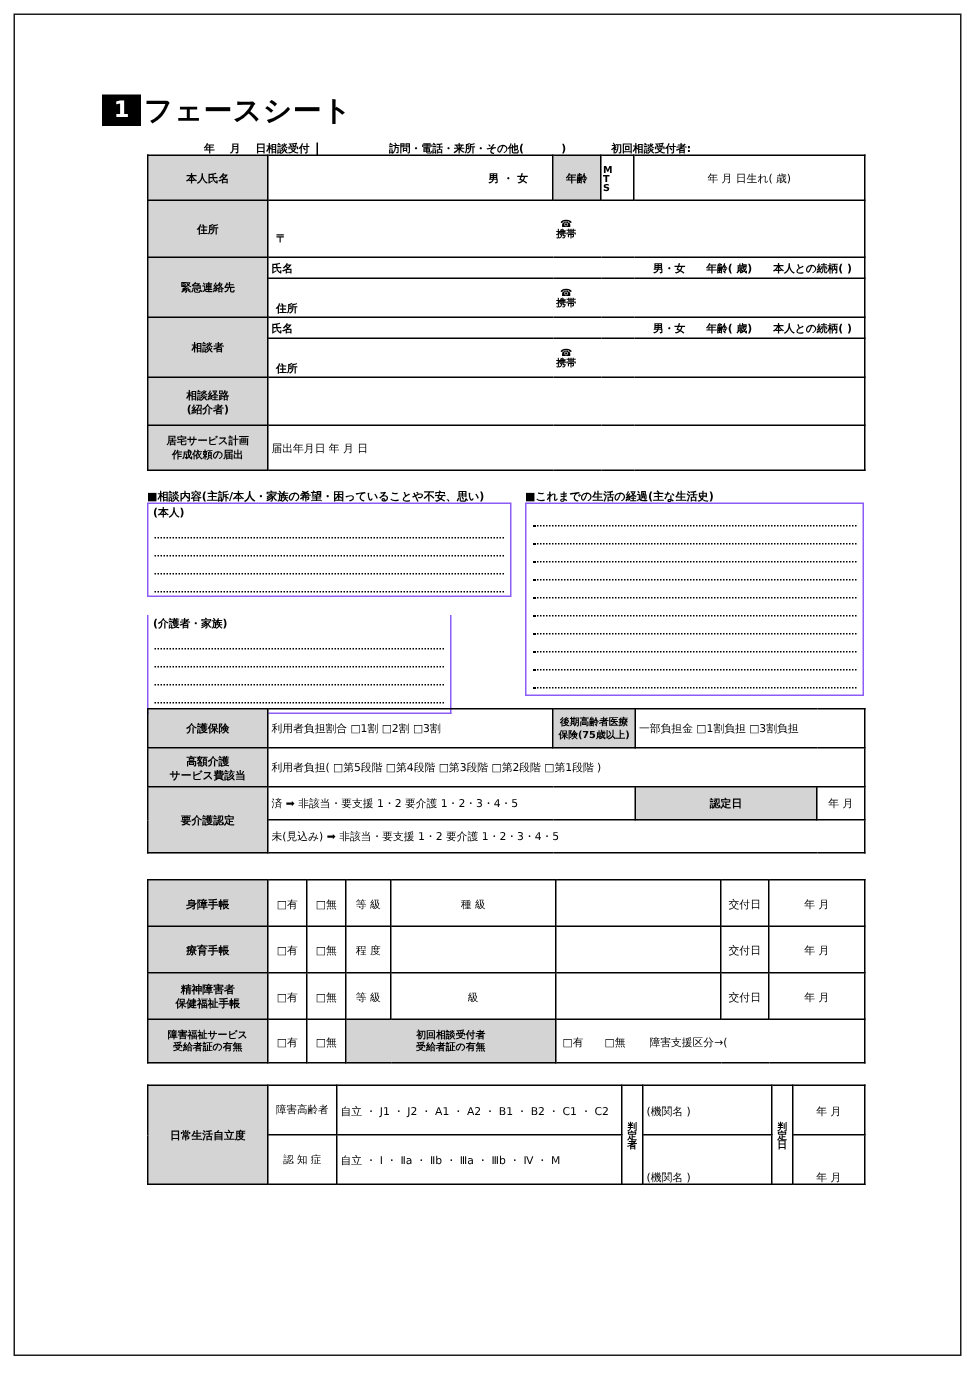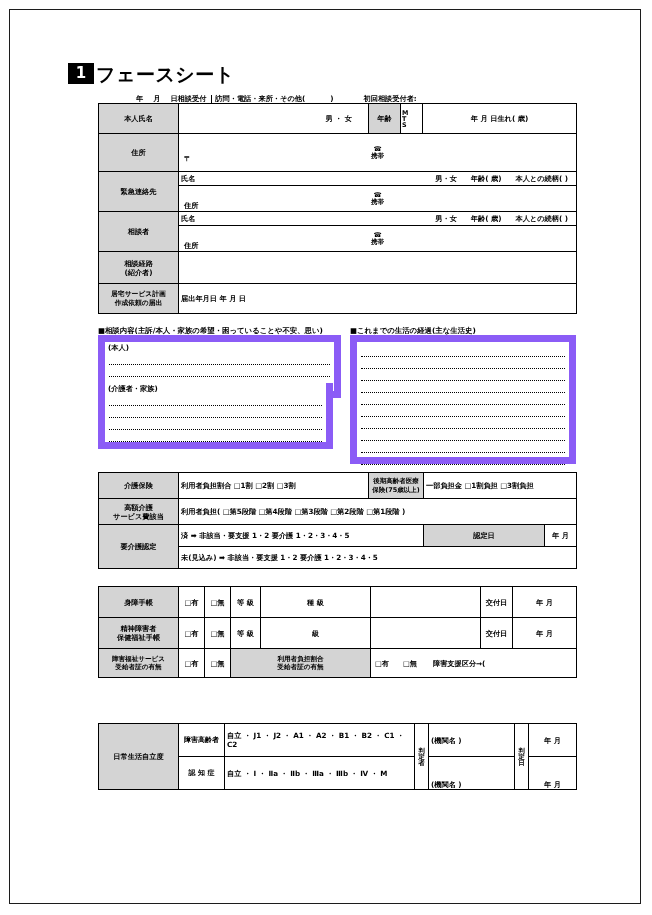--- a/index.html
+++ b/index.html
@@ -37,49 +37,49 @@
   .tbl td{
     border:1px solid #000;
     font-size:7.2px;
     padding:0 2px;
     vertical-align:middle;
     line-height:1.25;
     box-sizing:border-box;
   }
   .gray{background:#d4d4d4;text-align:center;font-weight:bold;}
   .ctr{text-align:center;}
-  .bold{font-weight:bold;}
+  .bold{font-weight:normal;}
 
   
   .hdr-line{
     position:absolute;left:88px;top:84px;width:478px;
     font-size:7.2px;font-weight:bold;
     display:flex;align-items:center;
   }
-  .hdr-line .seg{white-space:pre;}
+  .hdr-line .seg{white-space:pre;margin-left:44px;}
   .hdr-line .vbar{border-left:1px solid #000;height:9px;margin:0 3px 0 5px;}
 
   
   #t1{left:88px;top:93px;width:478px;}
 
   .vstack{display:flex;flex-direction:column;line-height:.95;font-size:6.4px;font-weight:bold;padding-top:1px;}
 
   .tel-cell{position:relative;height:100%;}
   .tel-ctr{
     position:absolute;left:0;right:0;top:50%;transform:translateY(-45%);
     text-align:center;font-size:6.6px;font-weight:bold;line-height:1.15;
   }
   .corner-tl{position:absolute;left:3px;top:1px;font-size:7.2px;font-weight:bold;}
 
   
   .panel-head{
     position:absolute;font-size:7.4px;font-weight:bold;white-space:nowrap;
   }
   .panel{
-    position:absolute;border:7px solid #8b5cf6;box-sizing:border-box;background:#fff;
+    position:absolute;border:1px solid #8b5cf6;box-sizing:border-box;background:#fff;
   }
   .panel .sub{font-size:7.2px;font-weight:bold;padding:1px 2px 0 3px;}
   .dline{
     border-bottom:1px dotted #000;height:11px;margin:0 4px;
   }
 
   
   #t2{left:88px;top:462px;width:478px;}
   #t3{left:88px;top:576px;width:478px;}
   #t4{left:88px;top:713px;width:478px;}
@@ -208,21 +208,21 @@
   </table>
 
   <div class="panel-head" style="left:88px;top:316px;">■相談内容(主訴/本人・家族の希望・困っていることや不安、思い)</div>
   <div class="panel" style="left:88px;top:325px;width:243px;height:63px;">
     <div class="sub">(本人)</div>
     <div class="dline"></div>
     <div class="dline"></div>
     <div class="dline"></div>
     <div class="dline"></div>
   </div>
-  <div class="panel" style="left:88px;top:373px;width:235px;height:66px;border-top:none;">
+  <div class="panel" style="left:88px;top:400px;width:203px;height:66px;border-top:none;">
     <div class="sub">(介護者・家族)</div>
     <div class="dline"></div>
     <div class="dline"></div>
     <div class="dline"></div>
     <div class="dline"></div>
   </div>
 
   <div class="panel-head" style="left:340px;top:316px;">■これまでの生活の経過(主な生活史)</div>
   <div class="panel" style="left:340px;top:325px;width:226px;height:129px;padding-top:3px;">
     <div class="dline"></div>
@@ -286,36 +286,46 @@
         <td class="gray" style="height:31px">身障手帳</td>
         <td class="ctr chk bold">□有</td>
         <td class="ctr chk bold">□無</td>
         <td class="ctr bold">等  級</td>
         <td class="ctr bold">種        級</td>
         <td></td>
         <td class="ctr bold">交付日</td>
         <td class="ctr bold">年      月</td>
       </tr>
       <tr>
+        <td class="gray" style="height:31px">療育手帳</td>
+        <td class="ctr chk bold">□有</td>
+        <td class="ctr chk bold">□無</td>
+        <td class="ctr bold">程  度</td>
+        <td></td>
+        <td></td>
+        <td class="ctr bold">交付日</td>
+        <td class="ctr bold">年      月</td>
+      </tr>
+      <tr>
         <td class="gray" style="height:31px;white-space:pre-line;margin-top:48px;">精神障害者
 保健福祉手帳</td>
         <td class="ctr chk bold">□有</td>
         <td class="ctr chk bold">□無</td>
         <td class="ctr bold">等  級</td>
         <td class="ctr bold">級</td>
         <td></td>
         <td class="ctr bold">交付日</td>
         <td class="ctr bold">年      月</td>
       </tr>
       <tr>
         <td class="gray" style="height:29px;white-space:pre-line;font-size:6.6px;">障害福祉サービス
 受給者証の有無</td>
         <td class="ctr chk bold">□有</td>
         <td class="ctr chk bold">□無</td>
-        <td colspan="2" class="gray" style="white-space:pre-line;font-size:6.6px;">利用者負担割合
+        <td colspan="2" class="gray" style="white-space:pre-line;font-size:6.6px;">初回相談受付者
 受給者証の有無</td>
         <td colspan="3">
           <div style="display:flex;align-items:center;">
             <span class="chk bold" style="margin-left:2px;">□有</span>
             <span class="chk bold" style="margin-left:14px;">□無</span>
             <span class="bold" style="margin-left:16px;">障害支援区分→(</span>
           </div>
         </td>
       </tr>
     </tbody>

